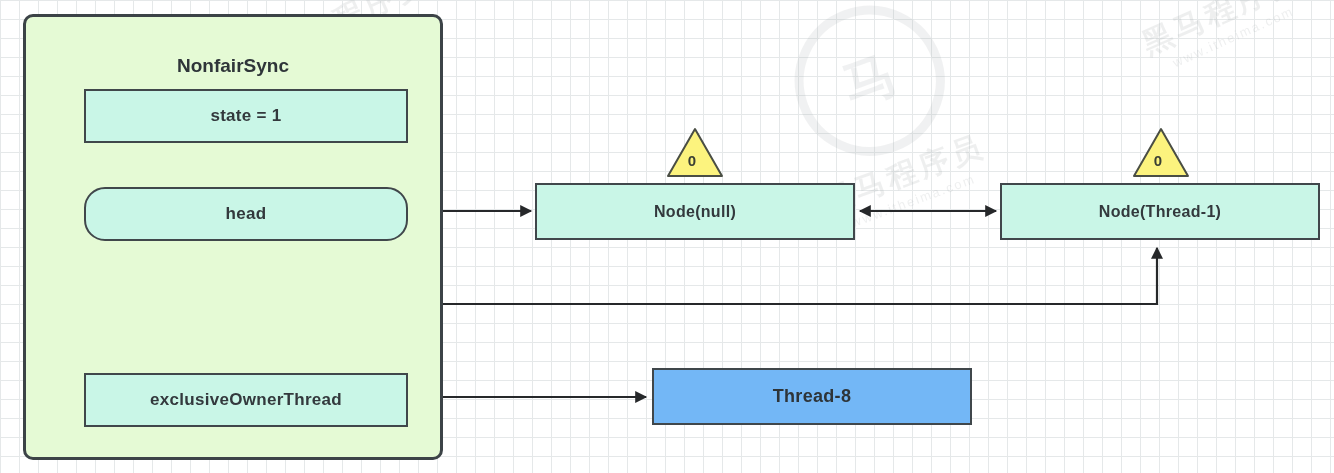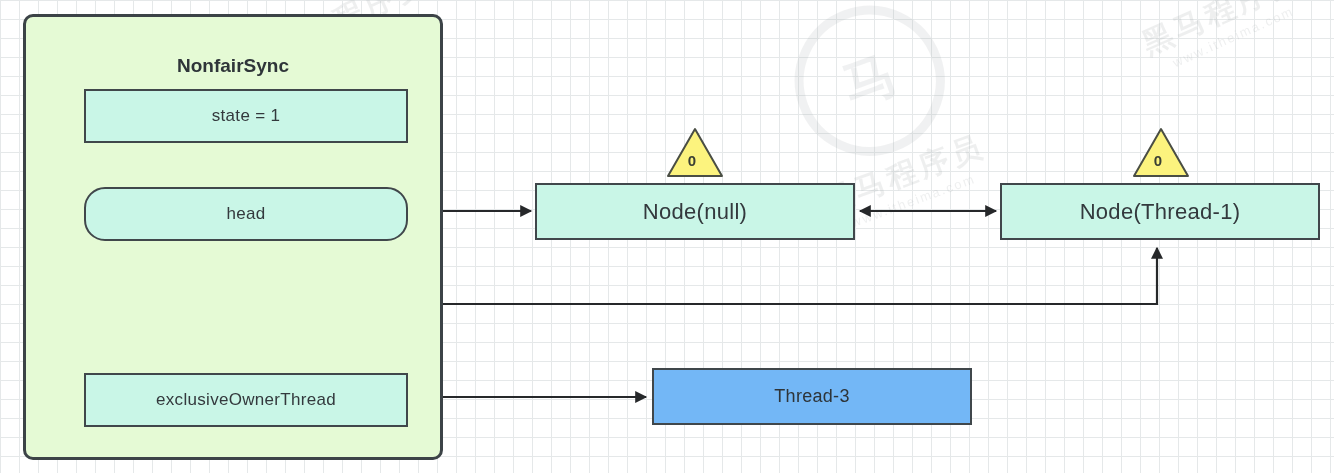--- a/index.html
+++ b/index.html
@@ -17,21 +17,21 @@
     background-size: 19px 19px;
   }
 
   .box {
     position: absolute;
     box-sizing: border-box;
     border: 2.5px solid #40474b;
     display: flex;
     align-items: center;
     justify-content: center;
-    font-weight: normal;
+    font-weight: bold;
     color: #33393d;
     font-size: 17px;
     letter-spacing: 0.3px;
   }
 
   .sync-container {
     position: absolute;
     box-sizing: border-box;
     left: 23px; top: 14px;
     width: 420px; height: 446px;
@@ -57,21 +57,21 @@
   }
   .field-state { top: 72px; }
   .field-head  { top: 170px; border-radius: 21px; }
   .field-tail  { top: 264px; }
   .field-owner { top: 356px; }
 
   .node {
     background: #c9f6e7;
     width: 320px;
     height: 57px;
-    font-size: 22px;
+    font-size: 16px;
   }
   .node-null    { left: 535px;  top: 183px; }
   .node-thread1 { left: 1000px; top: 183px; }
 
   .thread-box {
     background: #73b7f6;
     left: 652px; top: 368px;
     width: 320px; height: 57px;
     font-size: 18px;
     color: #2e3438;
@@ -181,15 +181,15 @@
   <div class="triangle-wrap triangle-2">
     <svg width="62" height="56" viewBox="0 0 62 56">
       <polygon points="31,5 58,52 4,52" fill="#fcf37e" stroke="#4a4e44" stroke-width="2" stroke-linejoin="round"></polygon>
     </svg>
     <span class="triangle-label">0</span>
   </div>
 
   <div class="box node node-null">Node(null)</div>
   <div class="box node node-thread1">Node(Thread-1)</div>
 
-  <div class="box thread-box">Thread-3</div>
+  <div class="box thread-box">Thread-8</div>
 
 </div>
 
 </body></html>

